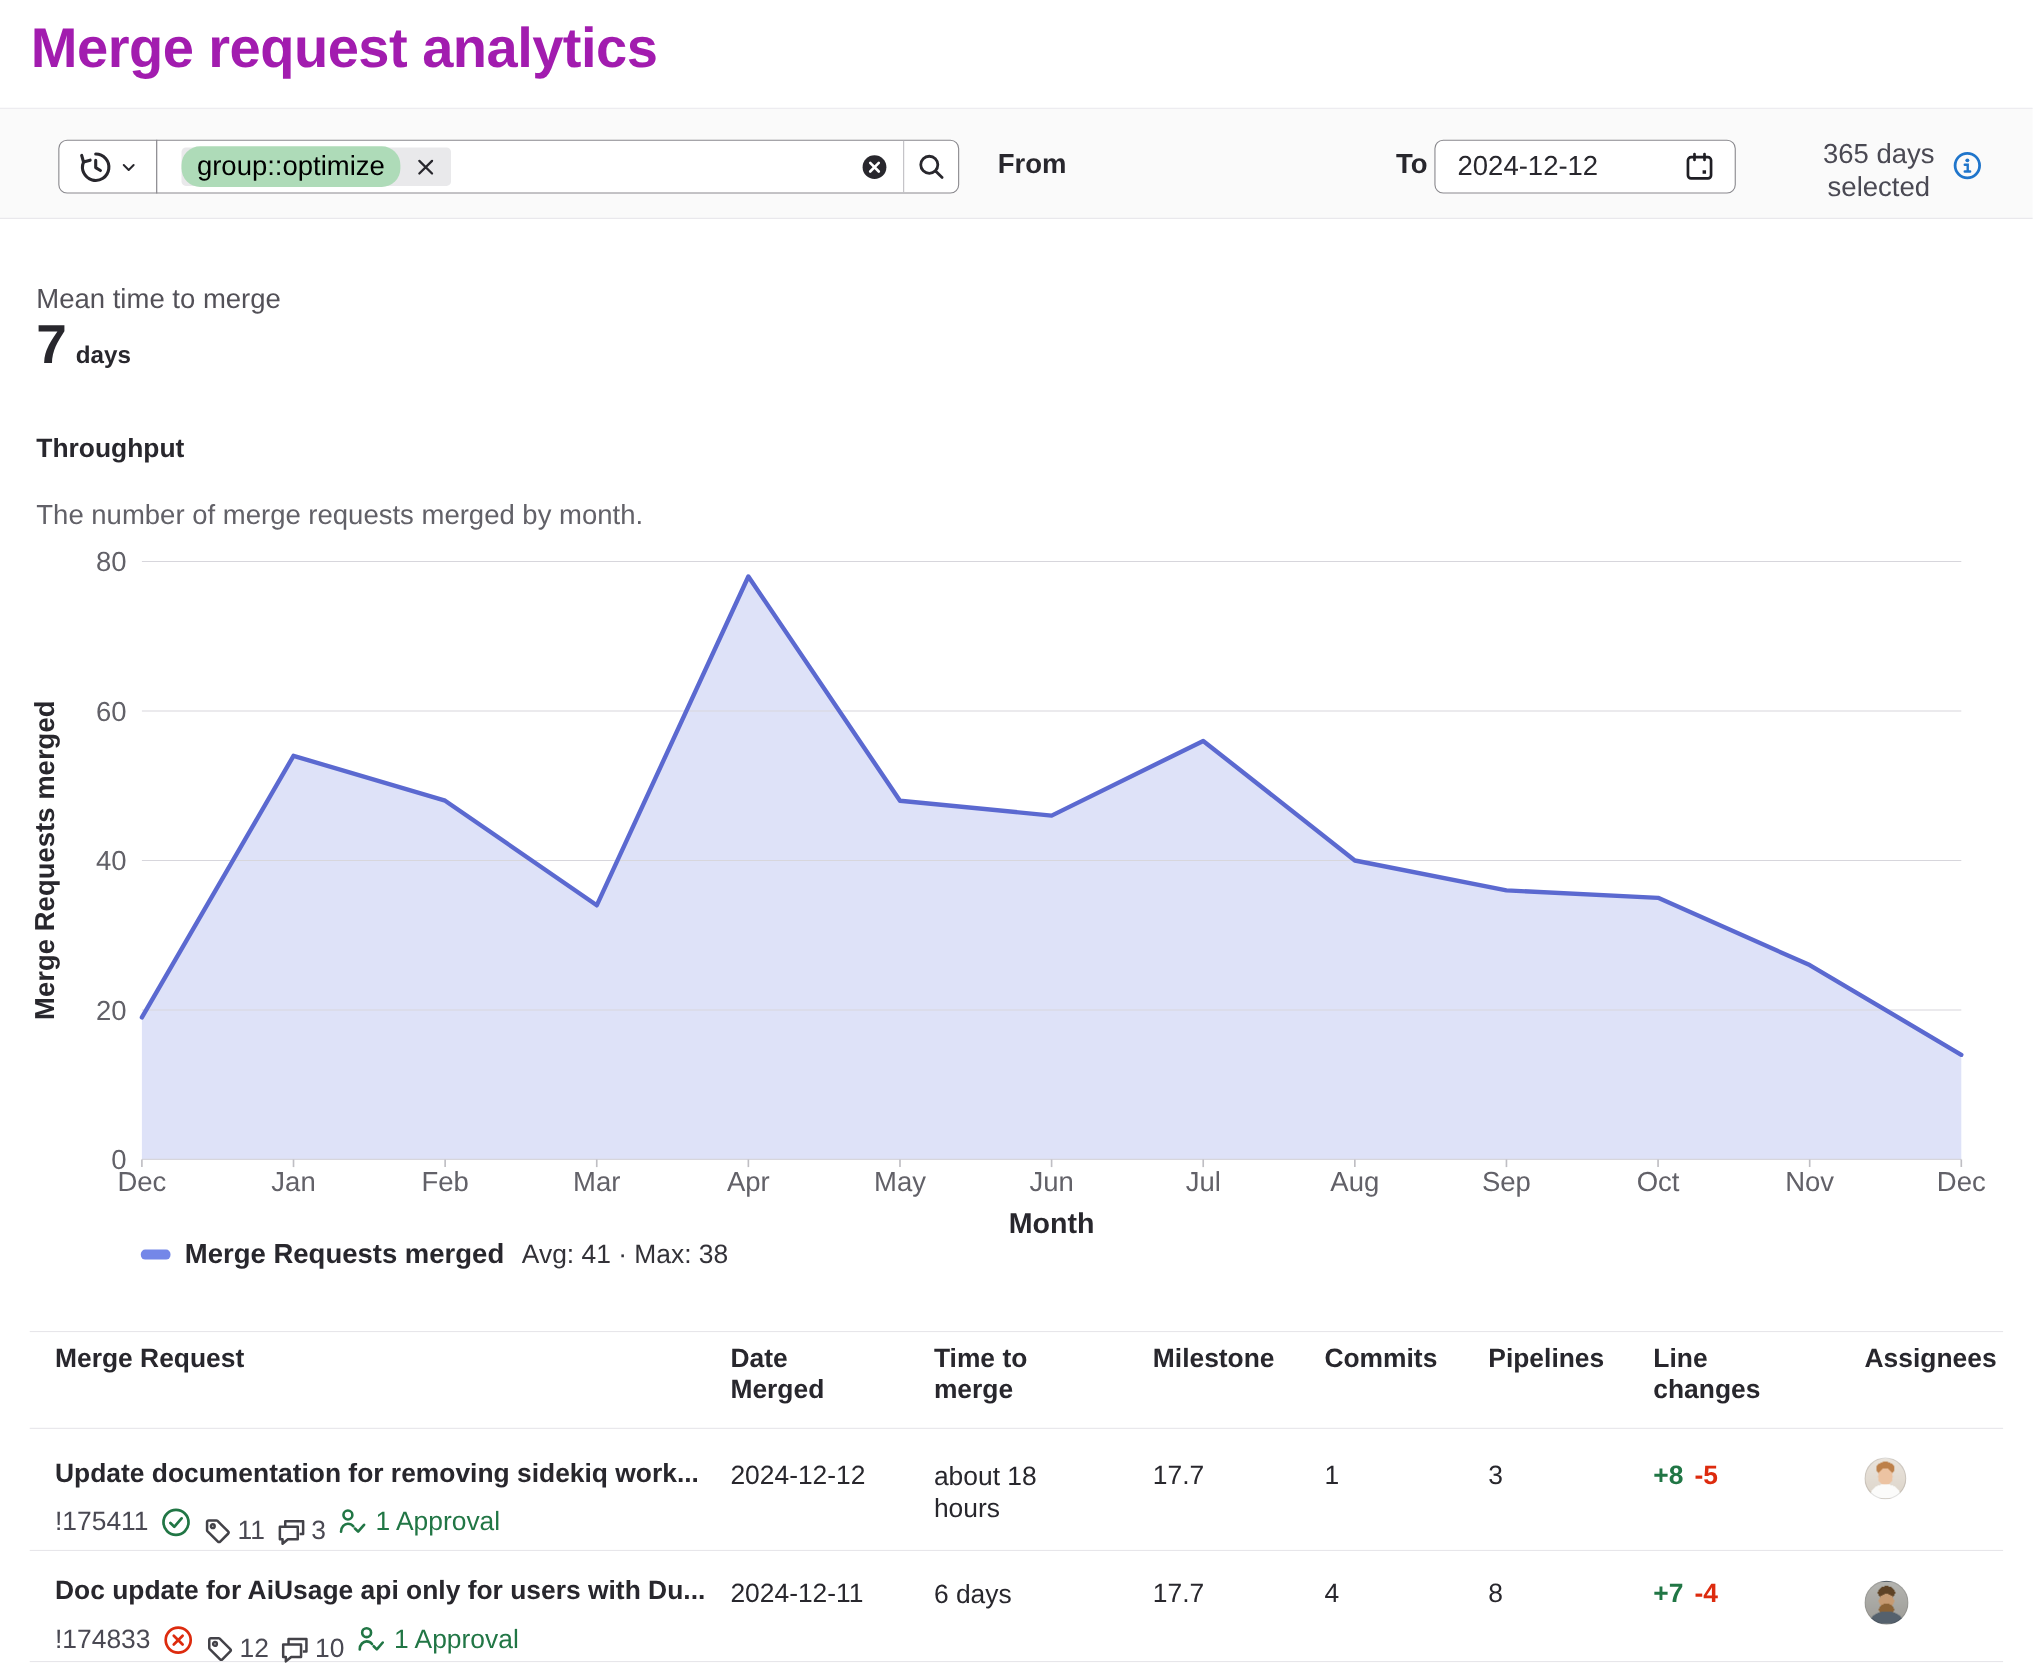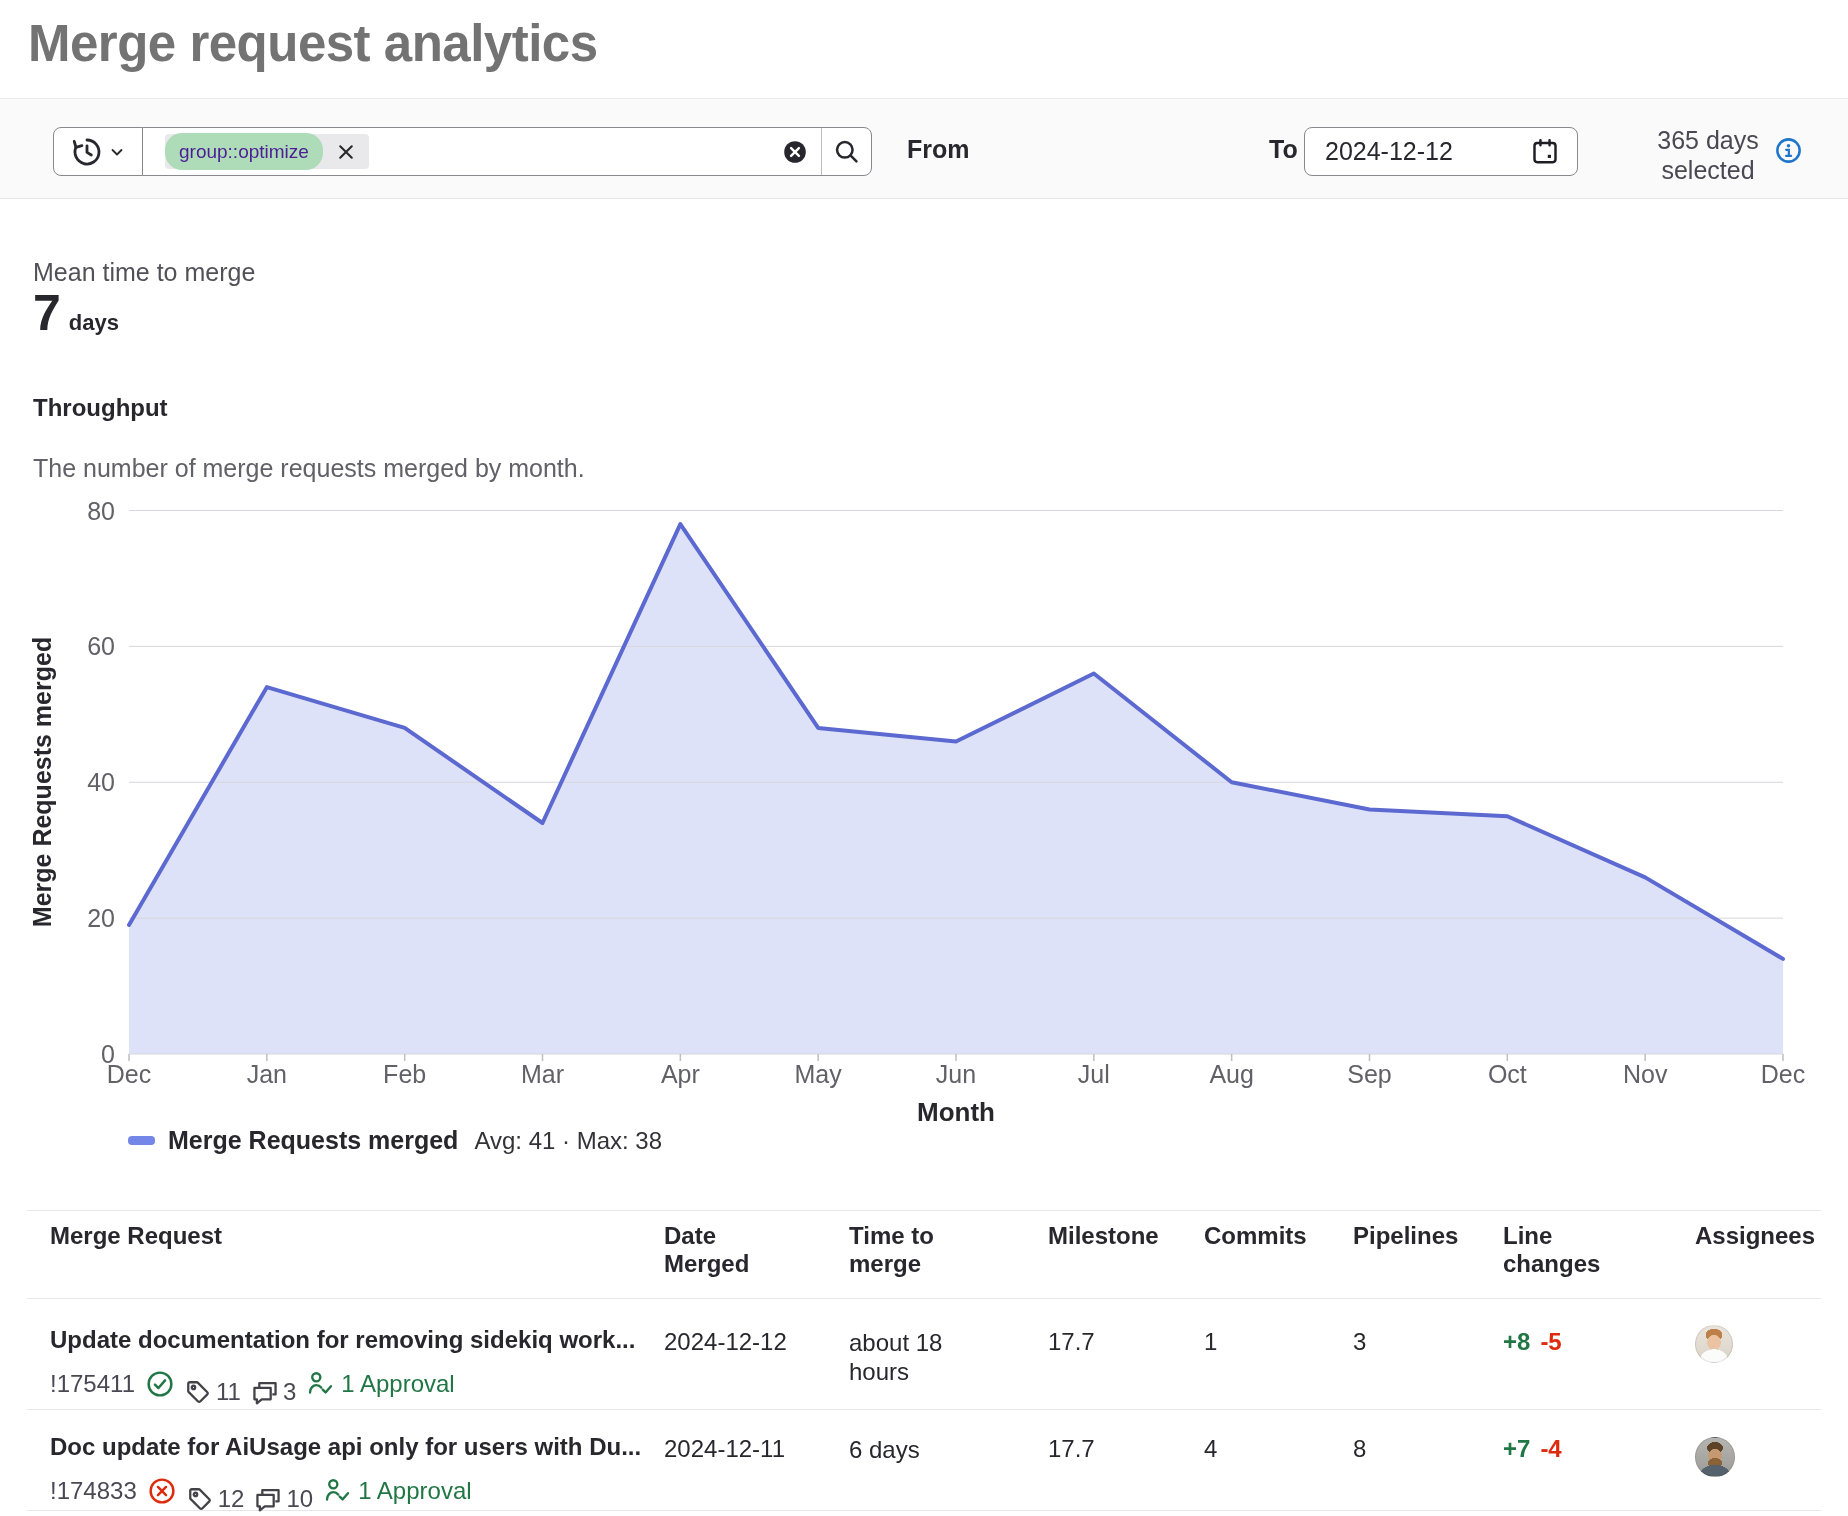--- a/index.html
+++ b/index.html
@@ -1,27 +1,27 @@
 <!DOCTYPE html>
 <html><head>
 <meta charset="utf-8">
 <style>
   * { margin:0; padding:0; box-sizing:border-box; }
   html,body { width:1848px; height:1516px; background:#fff; font-family:"Liberation Sans",sans-serif; color:#28272d; }
   .page { position:relative; width:1848px; height:1516px; overflow:hidden; }
   .abs { position:absolute; }
   .hline { position:absolute; left:27px; width:1794px; height:1px; background:#e7e6ea; }
 
-  .title { left:28px; top:14px; font-size:51px; font-weight:700; letter-spacing:-0.5px; color:#737373; }
+  .title { left:28px; top:14px; font-size:51px; font-weight:700; letter-spacing:-0.5px; color:#a21caf; }
 
   .filterbar { left:0; top:98px; width:1848px; height:101px; background:#fafafa; border-top:1px solid #eceaef; border-bottom:1px solid #e7e6ea; }
   .histbtn { position:absolute; left:53px; top:28px; width:90px; height:49px; background:#fff; border:1px solid #89888d; border-radius:8px 0 0 8px; display:flex; align-items:center; justify-content:center; gap:7px; }
   .searchfield { position:absolute; left:142px; top:28px; width:730px; height:49px; background:#fff; border:1px solid #89888d; border-radius:0 8px 8px 0; display:flex; align-items:center; }
   .tokenwrap { margin-left:22px; background:#e9e9eb; border-radius:4px; height:35px; display:flex; align-items:center; padding:0 12px 0 0; }
-  .tokenpill { background:#aedbb8; border-radius:17px; height:37px; display:flex; align-items:center; padding:0 14px; font-size:19px; color:#4c1d95; }
+  .tokenpill { background:#aedbb8; border-radius:17px; height:37px; display:flex; align-items:center; padding:0 14px; font-size:25px; color:#000000; }
   .tokenx { margin-left:12px; display:flex; }
   .clearbtn { position:absolute; right:64px; top:12px; display:flex; }
   .searchbtn { position:absolute; right:0; top:0; width:50px; height:47px; border-left:1px solid #bfbec3; display:flex; align-items:center; justify-content:center; }
   .flabel { position:absolute; top:36px; font-size:25px; font-weight:700; color:#28272d; }
   .dateinput { position:absolute; top:28px; width:274px; height:49px; background:#fff; border:1px solid #89888d; border-radius:8px; display:flex; align-items:center; padding:0 18px 0 20px; font-size:25px; color:#28272d; }
   .dateinput .cal { margin-left:auto; display:flex; }
   .dayssel { position:absolute; left:1648px; top:26px; width:120px; text-align:center; font-size:25px; line-height:30px; color:#4a4953; }
   .infoicon { position:absolute; left:1775px; top:137px; display:flex; }
 
   .metric-label { left:33px; top:258px; font-size:25px; color:#535158; }

